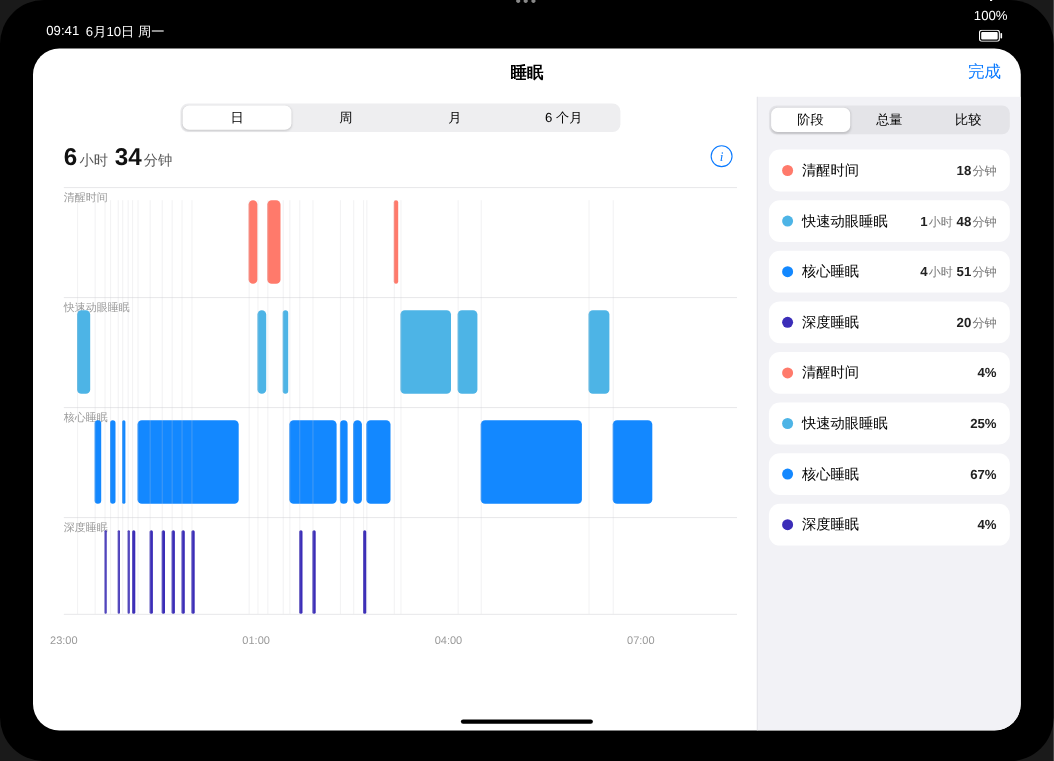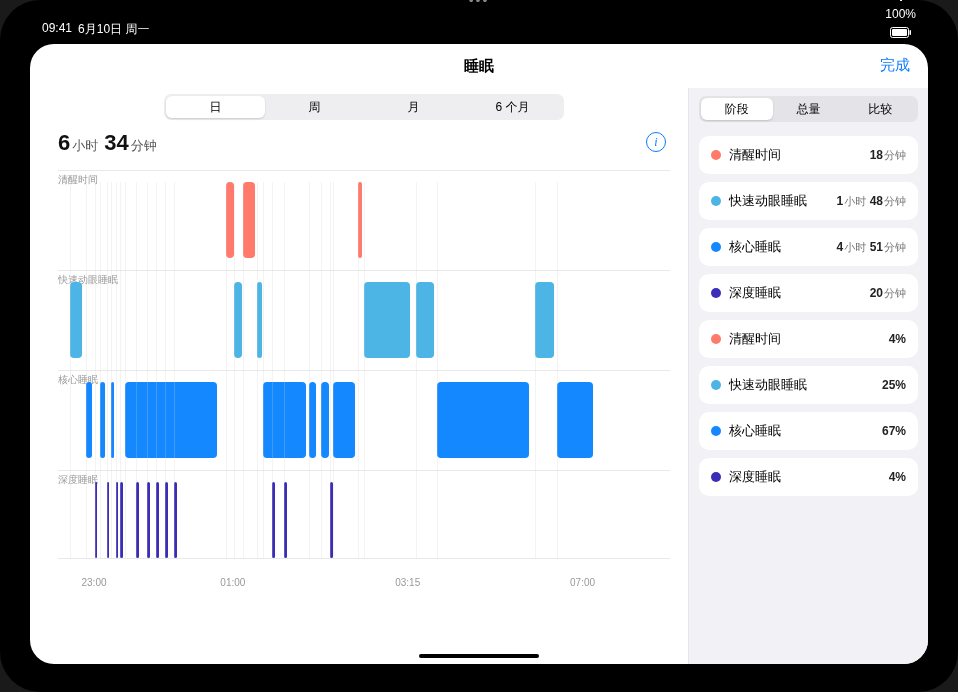--- a/index.html
+++ b/index.html
@@ -144,23 +144,23 @@
             <div class="row" style="top: 25%; height: 22%;">
               <div class="row-label">快速动眼睡眠</div>
             </div>
             <div class="row" style="top: 50%; height: 22%;">
               <div class="row-label">核心睡眠</div>
             </div>
             <div class="row" style="top: 75%; height: 22%;">
               <div class="row-label">深度睡眠</div>
             </div>
             <div class="row" style="top: 97%; height: 0px;"></div>
-            <div class="x-label" style="left: 0%; margin-left: 36px;">23:00</div>
+            <div class="x-label" style="left: 0%;">23:00</div>
             <div class="x-label" style="left: 28.5714%;">01:00</div>
-            <div class="x-label" style="left: 57.1429%;">03:15</div>
+            <div class="x-label" style="left: 57.1429%;">04:00</div>
             <div class="x-label" style="left: 85.7143%;">07:00</div>
             <div class="bar rem-color" style="left: 2%; width: 2%; top: 28%; height: 19%;"></div>
             <div class="transition" style="left: 2%; top: 3%; height: 94%; opacity: 0.25;"></div>
             <div class="bar core-color" style="left: 4.5%; width: 1%; top: 53%; height: 19%;"></div>
             <div class="transition" style="left: 4.5%; top: 3%; height: 94%; opacity: 0.25;"></div>
             <div class="bar deep-color" style="left: 6%; width: 0.4%; top: 78%; height: 19%;"></div>
             <div class="transition" style="left: 6%; top: 3%; height: 94%; opacity: 0.25;"></div>
             <div class="bar core-color" style="left: 6.8%; width: 0.8%; top: 53%; height: 19%;"></div>
             <div class="transition" style="left: 6.8%; top: 3%; height: 94%; opacity: 0.25;"></div>
             <div class="bar deep-color" style="left: 8%; width: 0.4%; top: 78%; height: 19%;"></div>

